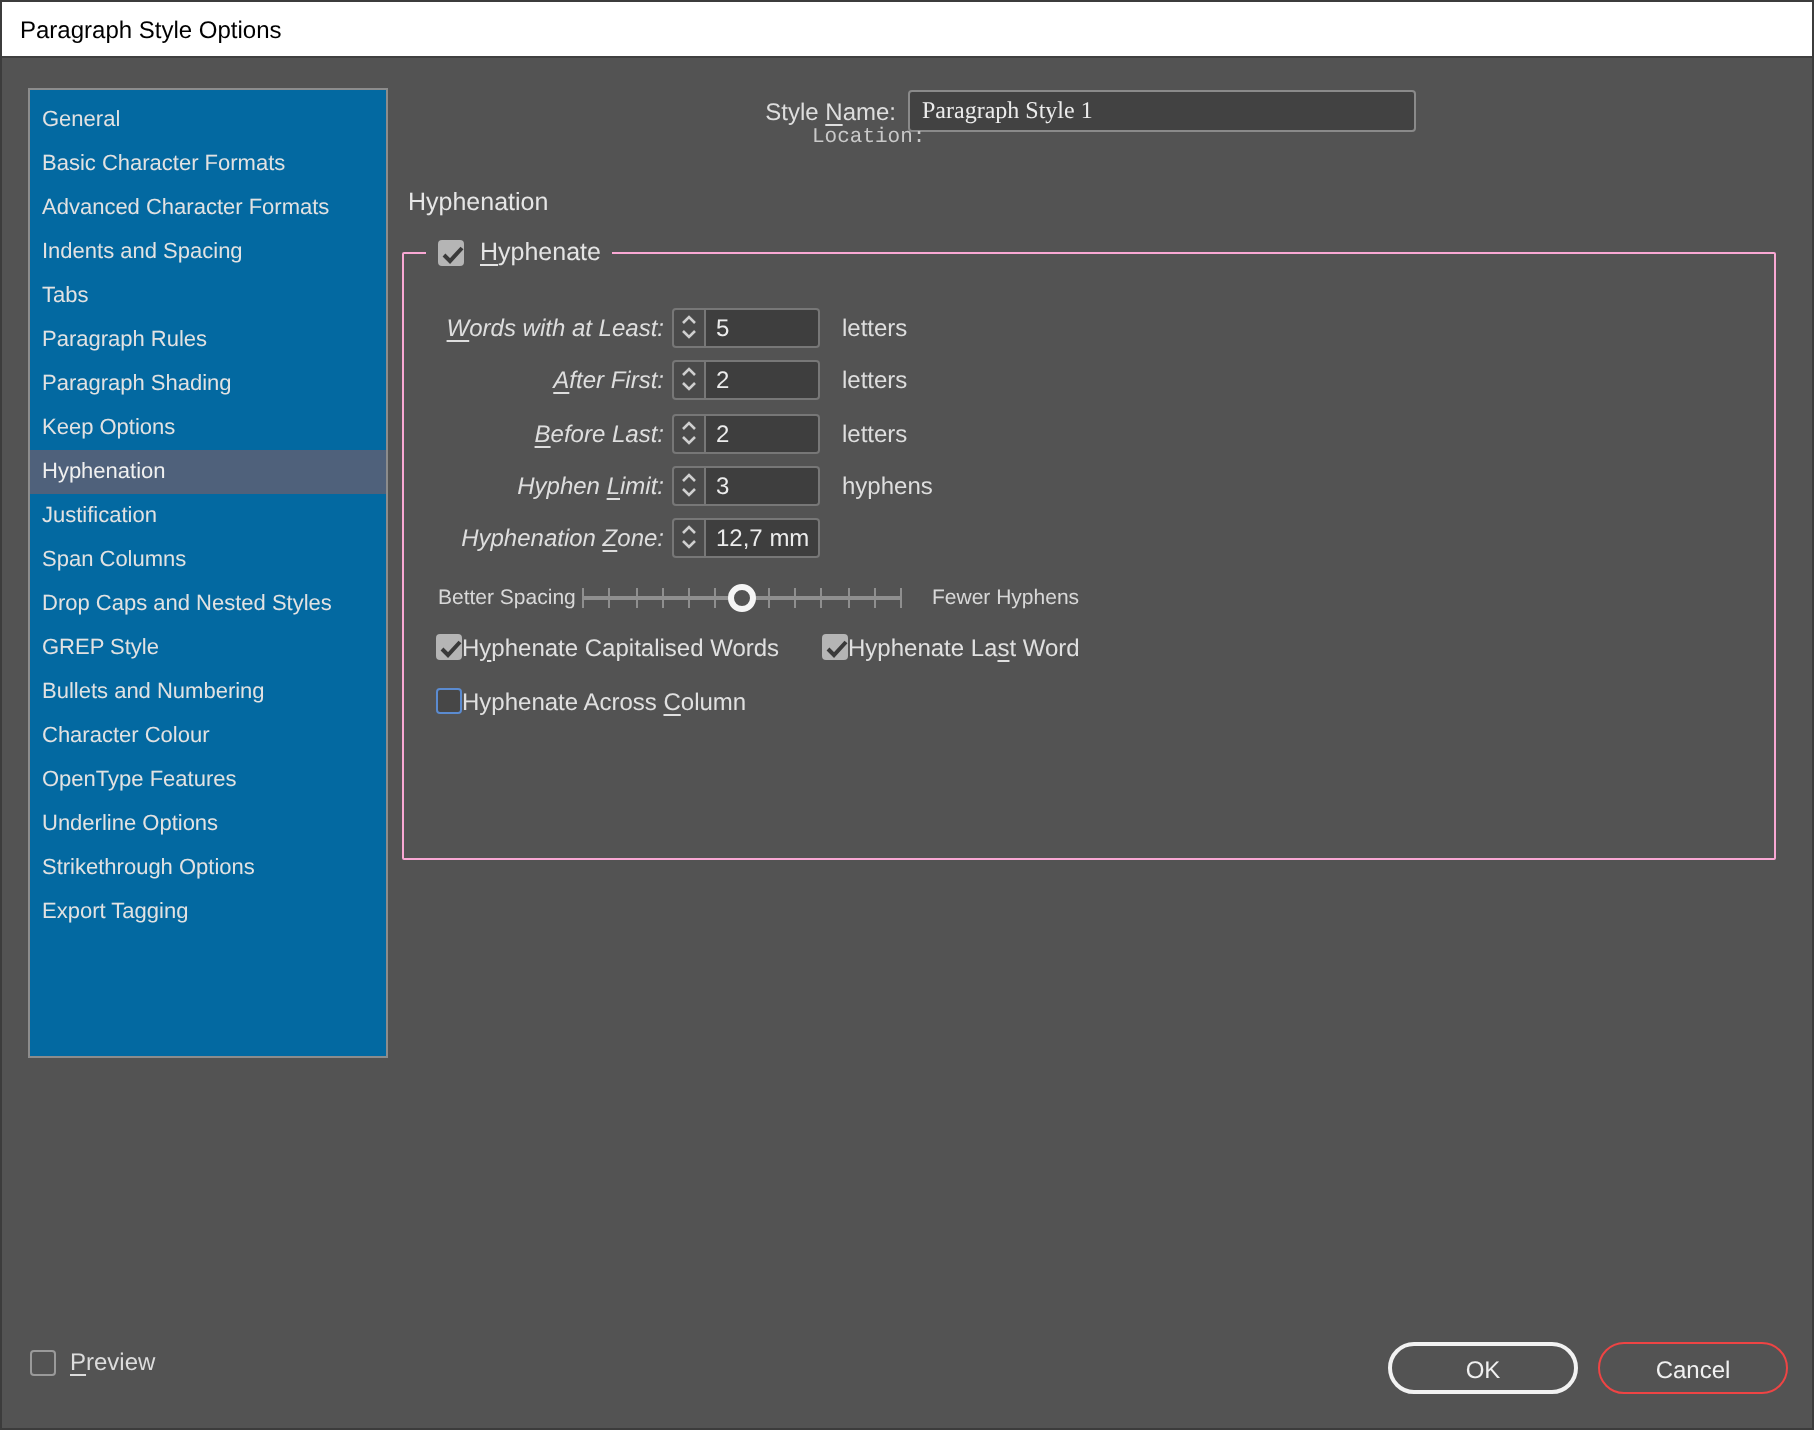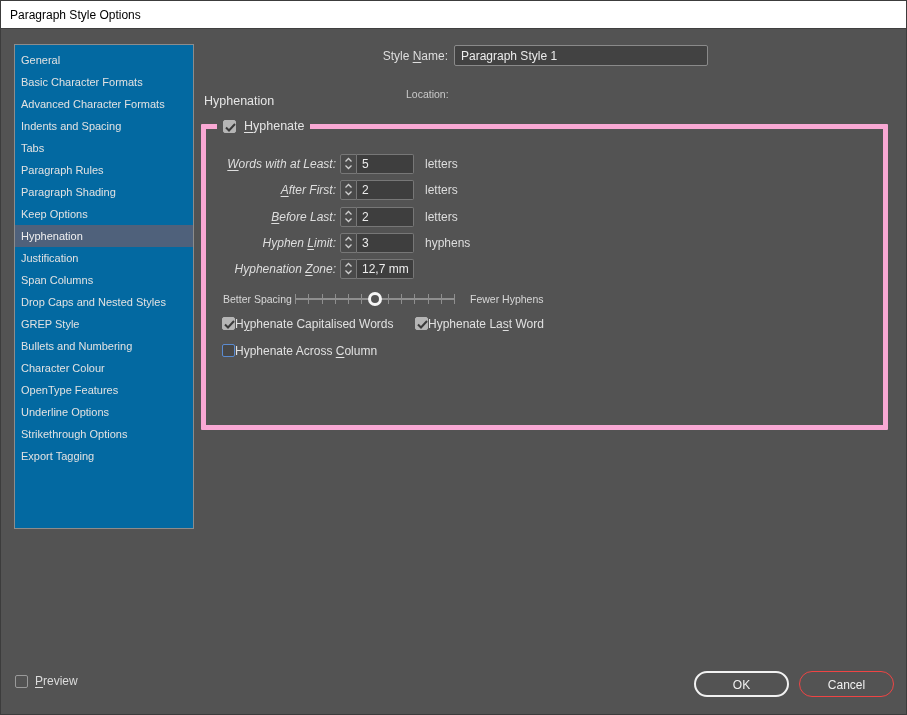--- a/index.html
+++ b/index.html
@@ -30,29 +30,29 @@
     font-size:11px;color:#e2e2e2;white-space:nowrap;cursor:default;
   }
   .side-item.selected{background:#4f617b;color:#f0f0f0;}
 
   
   .style-name-label{position:absolute;left:300px;top:48px;width:147px;text-align:right;color:#dedede;}
   .style-name-input{
     position:absolute;left:453px;top:44px;width:254px;height:21px;
     background:#424242;border:1px solid #8a8a8a;border-radius:2px;
     color:#ececec;font-size:12px;padding:0 6px;outline:none;
-    font-family:Liberation Sans, sans-serif;
-  }
-  .location-label{position:absolute;left:405px;top:87px;font-size:10.5px;color:#c9c9c9;}
+    font-family:Liberation Serif, serif;
+  }
+  .location-label{position:absolute;left:405px;top:62px;font-size:10.5px;color:#c9c9c9;font-family:Liberation Mono, monospace;}
   .panel-title{position:absolute;left:203px;top:93px;font-size:12.5px;color:#e6e6e6;}
 
   
   fieldset.group{
     position:absolute;left:200px;top:118px;width:687px;height:311px;
-    border:5px solid #f9a8d4;border-radius:1px;margin:0;padding:0;
+    border:1px solid #f9a8d4;border-radius:1px;margin:0;padding:0;
   }
   fieldset.group legend{margin-left:11px;padding:0 6px;display:flex;align-items:center;gap:8px;font-size:12.5px;color:#e4e4e4;}
 
   
   .cb{
     display:inline-block;width:13px;height:13px;border-radius:2px;
     border:1px solid #9a9a9a;background:transparent;position:relative;flex:none;
   }
   .cb.focus{border-color:#5b8bd0;background:#474747;}
   .cb.on{background:#b5b5b5;border-color:#b5b5b5;}

